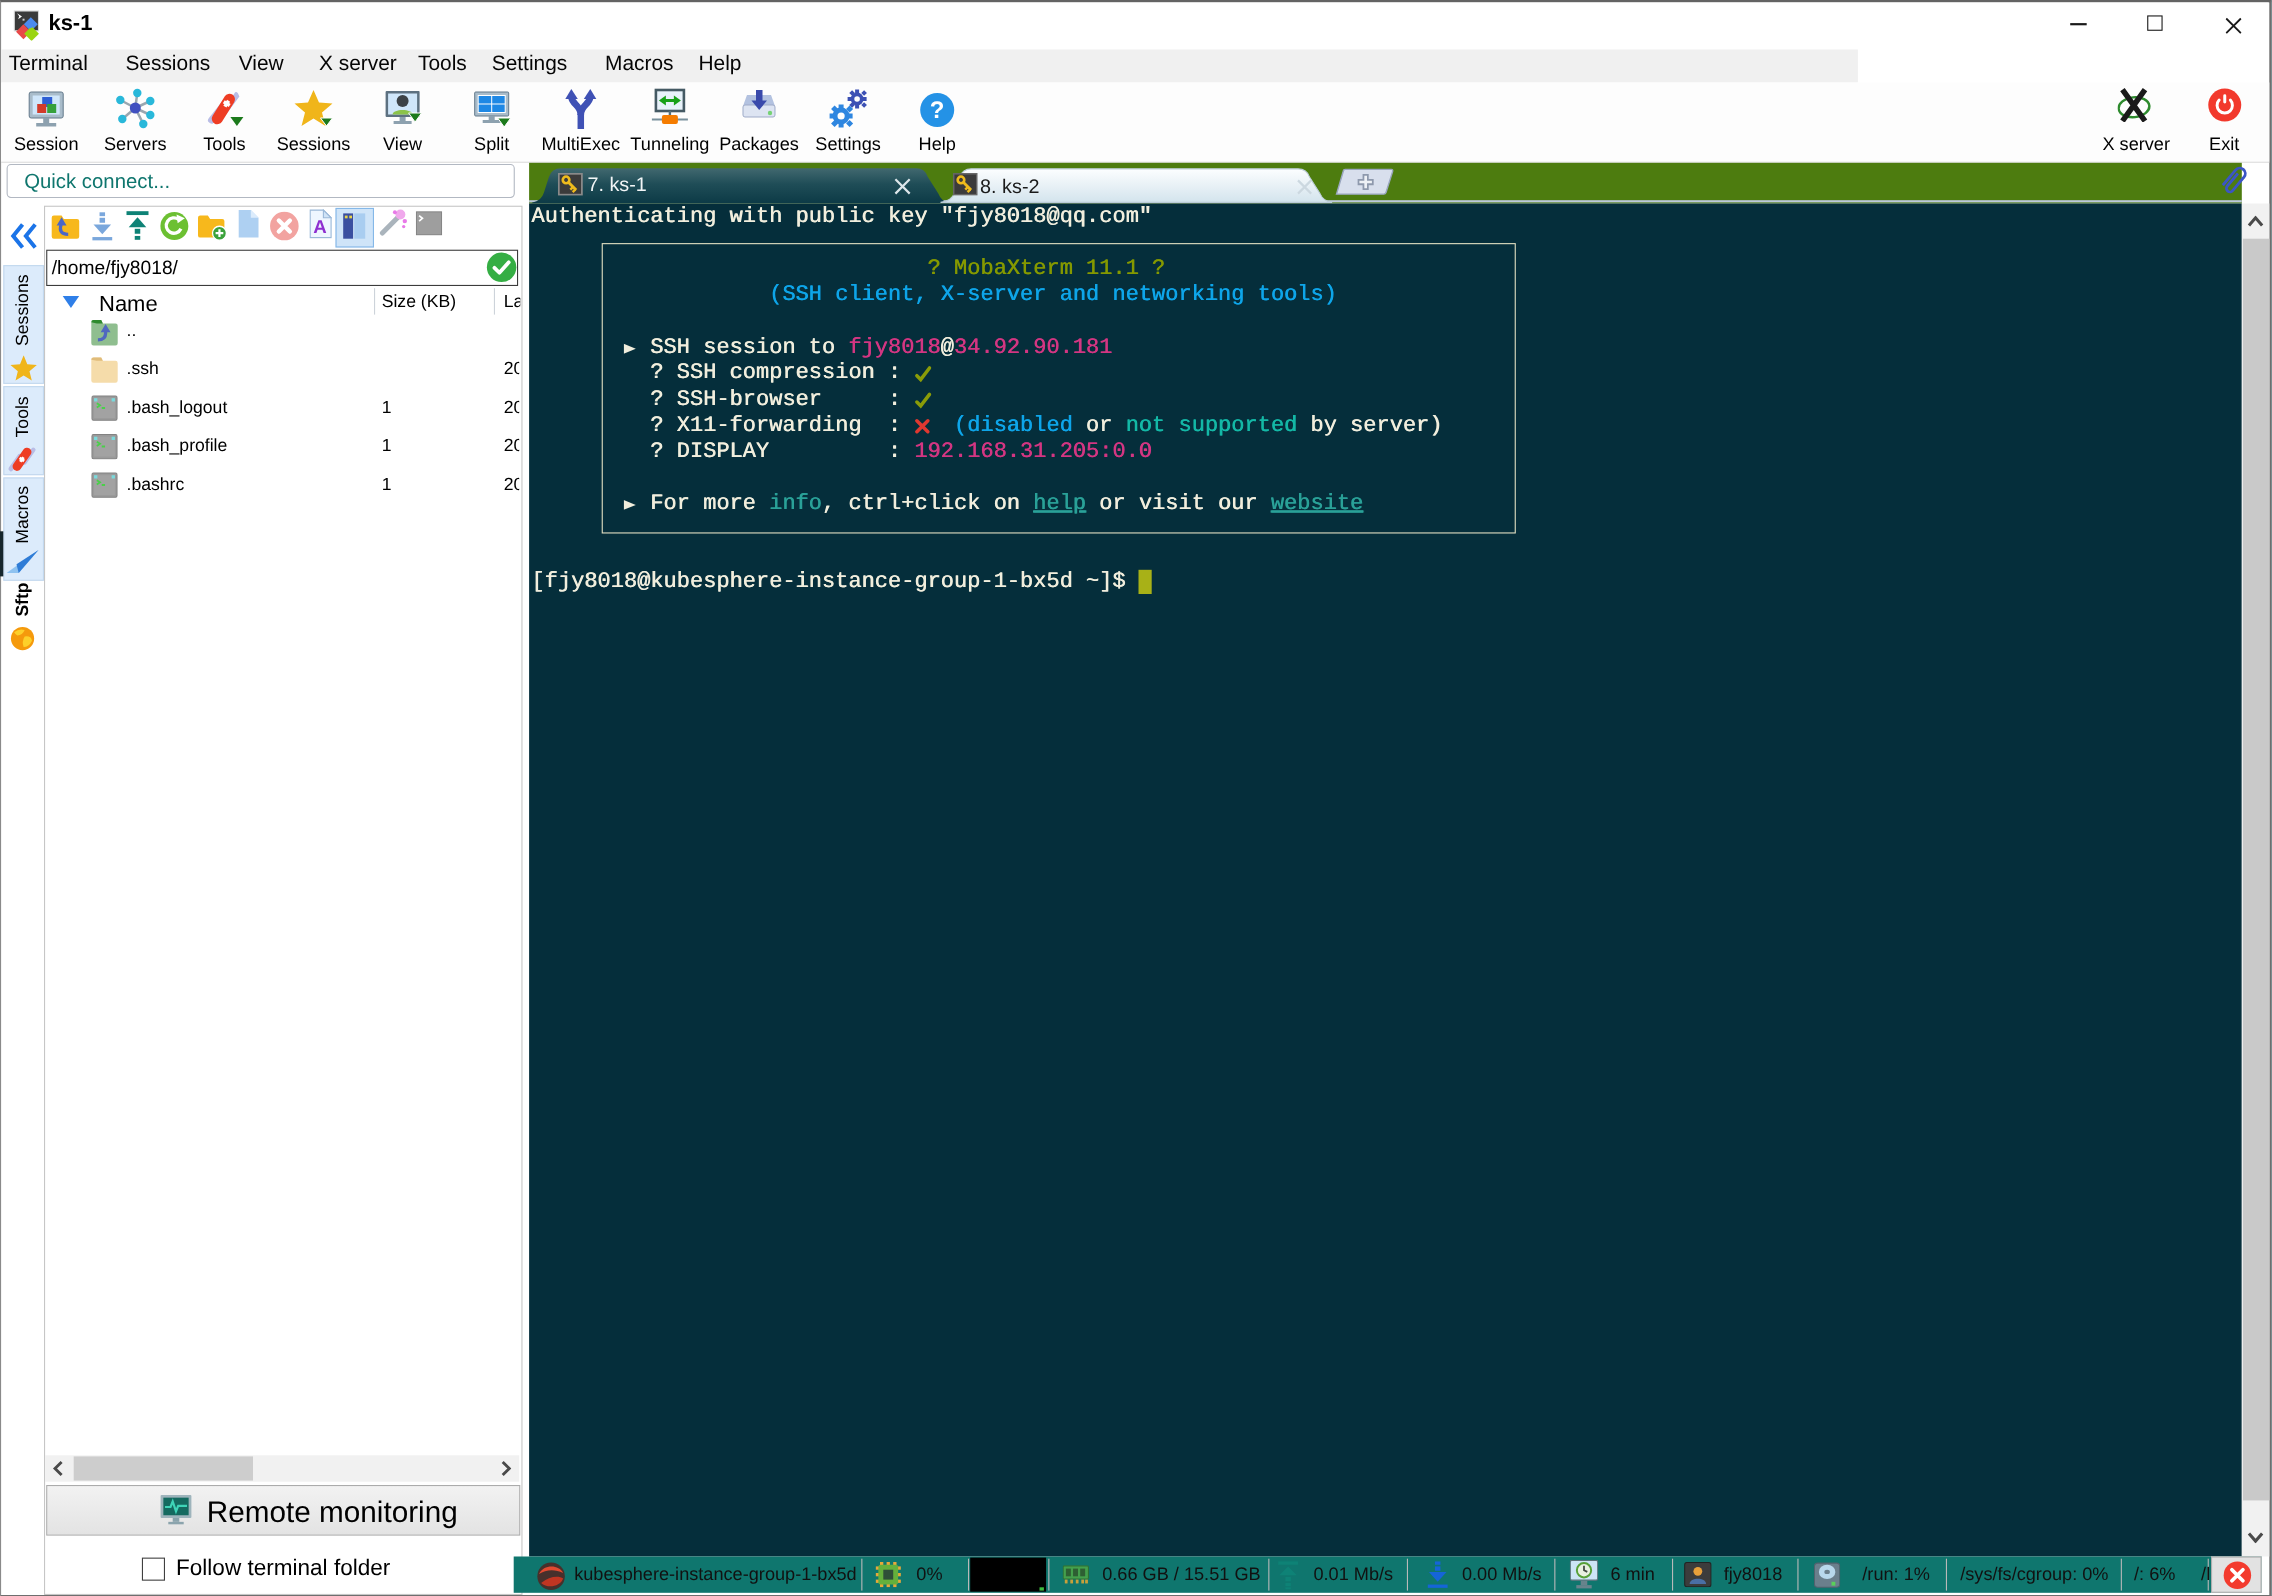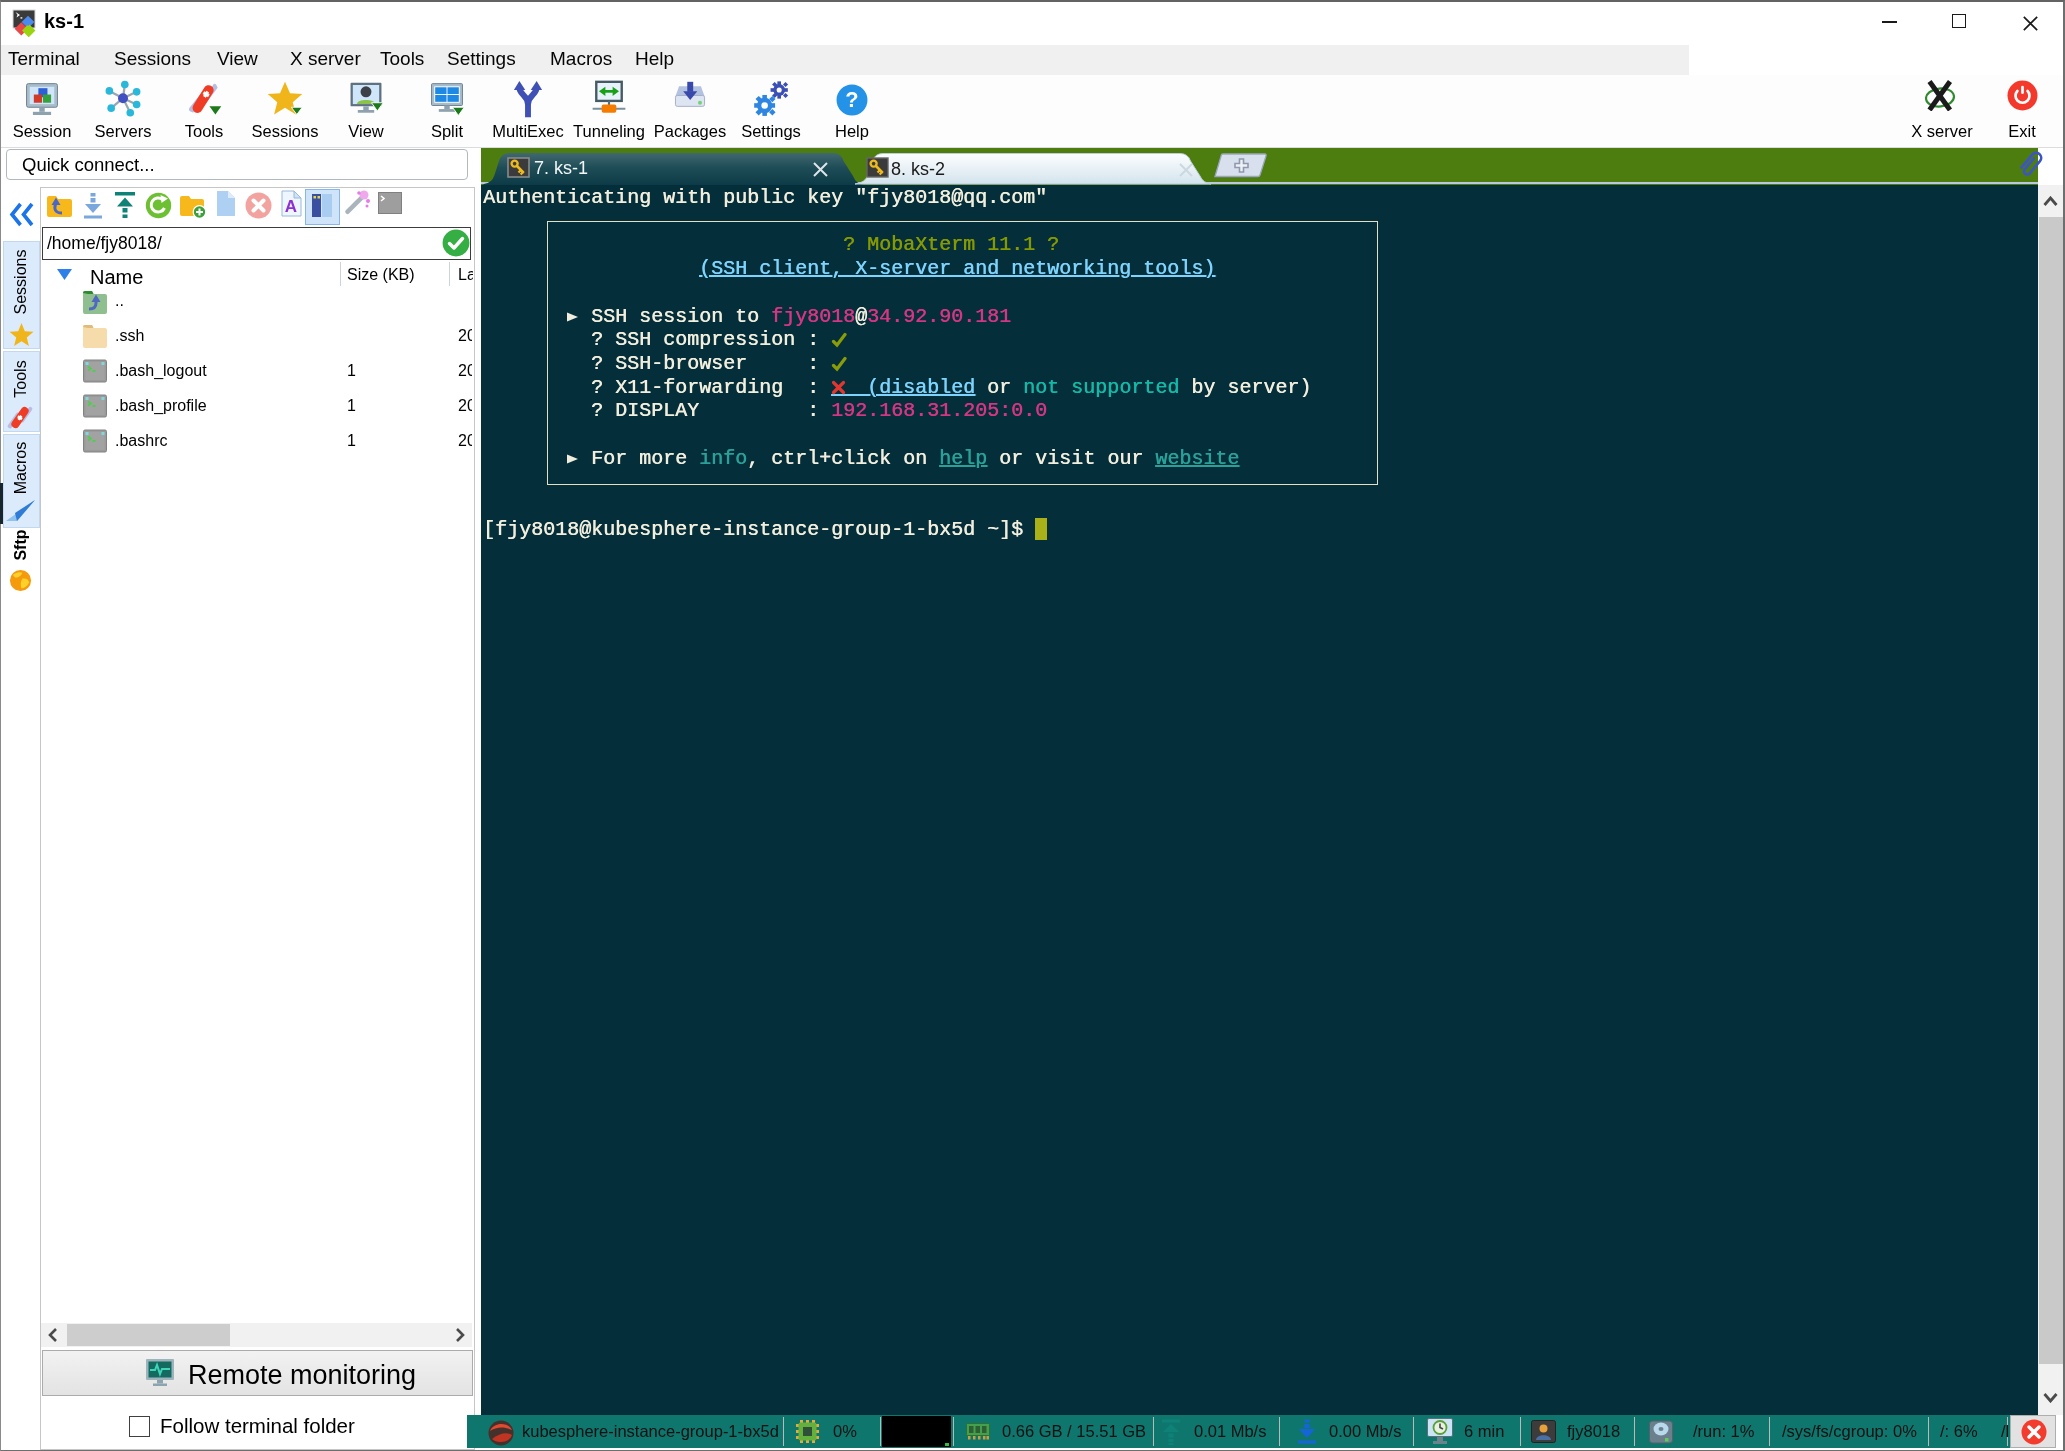--- a/index.html
+++ b/index.html
@@ -14,30 +14,30 @@
   
   #menubar{left:1px;top:45px;width:1688px;height:30px;background:#f0f0f0;}
   .mi{position:absolute;top:3px;font-size:19px;color:#050505;}
   
   #toolbar{left:1px;top:75px;width:2062px;height:72px;background:#fdfdfd;}
   .ti{position:absolute;top:122px;white-space:nowrap;width:110px;text-align:center;font-size:16.5px;color:#000;}
   
   #tbdiv{left:1px;top:147px;width:2062px;height:1px;background:#dcdcdc;}
   
   #qc{left:6px;top:149px;width:460px;height:29px;border:1px solid #b2b8c2;border-radius:4px;background:#fff;}
-  #qc span{position:absolute;left:15px;top:4px;font-size:18.5px;color:#000000;}
+  #qc span{position:absolute;left:15px;top:4px;font-size:18.5px;color:#0f766e;}
   #sftpbox{left:40px;top:187px;width:433px;height:1261px;border:1px solid #c6c6c6;background:#fff;}
   
   .sbtab{position:absolute;left:3px;width:37px;background:#dcebfb;border:1px solid #c2d8ee;box-sizing:border-box;}
   .sbtxt{position:absolute;transform:rotate(-90deg);transform-origin:center;font-size:16px;color:#000;white-space:nowrap;}
   
   #tabbar{left:481px;top:148px;width:1557px;height:37px;background:#4d7c0f;}
   #term{left:481px;top:185px;width:1557px;height:1230px;background:#052e3b;}
   #tpre{left:2px;top:1px;margin:0;font-family:"Liberation Mono",monospace;font-size:20px;line-height:23.7px;color:#f1eedd;text-shadow:0.5px 0 currentColor;}
-  #tpre .pk{color:#d33682;} #tpre .ol{color:#859900;} #tpre .or{color:#7dd3fc;text-decoration:underline;}
+  #tpre .pk{color:#d33682;} #tpre .ol{color:#859900;} #tpre .or{color:#0ea5e9;}
   #tpre .rd{color:#14b8a6;} #tpre .cy{color:#2aa198;} #tpre .cu{color:#2aa198;text-decoration:underline;}
   
   #status{left:467px;top:1415px;width:1589px;height:33px;background:#0f766e;font-size:18px;color:#111;}
   .sep{position:absolute;top:2px;width:1px;height:29px;background:#b9b9b9;}
   .st{position:absolute;top:7px;font-size:16.5px;color:#111;white-space:nowrap;}
 </style>
 </head>
 <body>
 <div class="ab" id="frame"></div>
 

